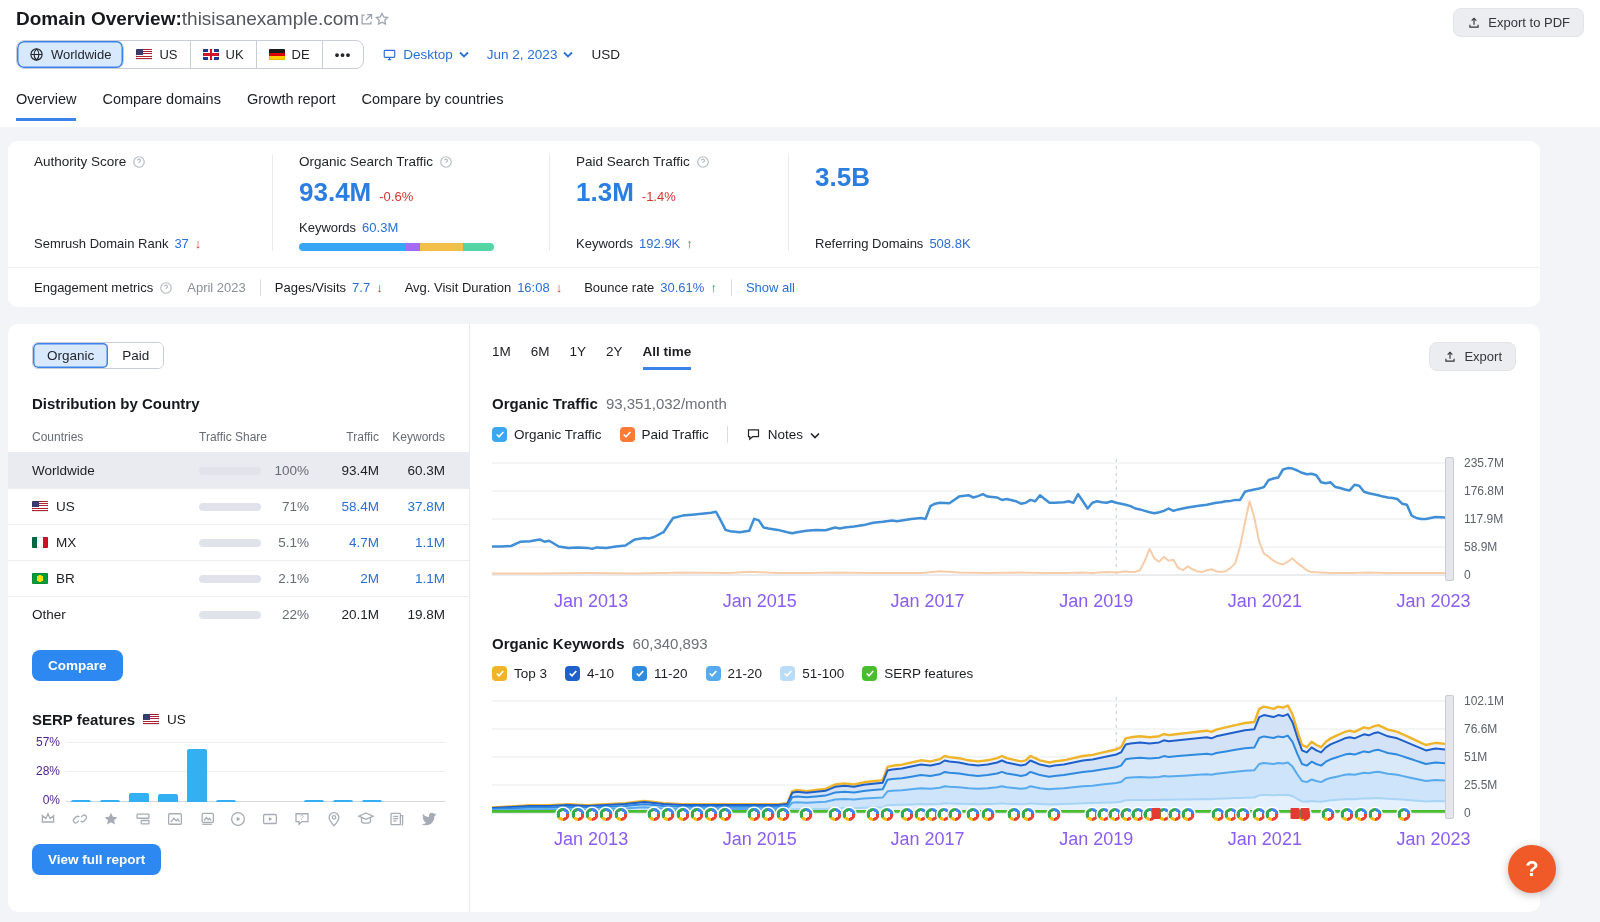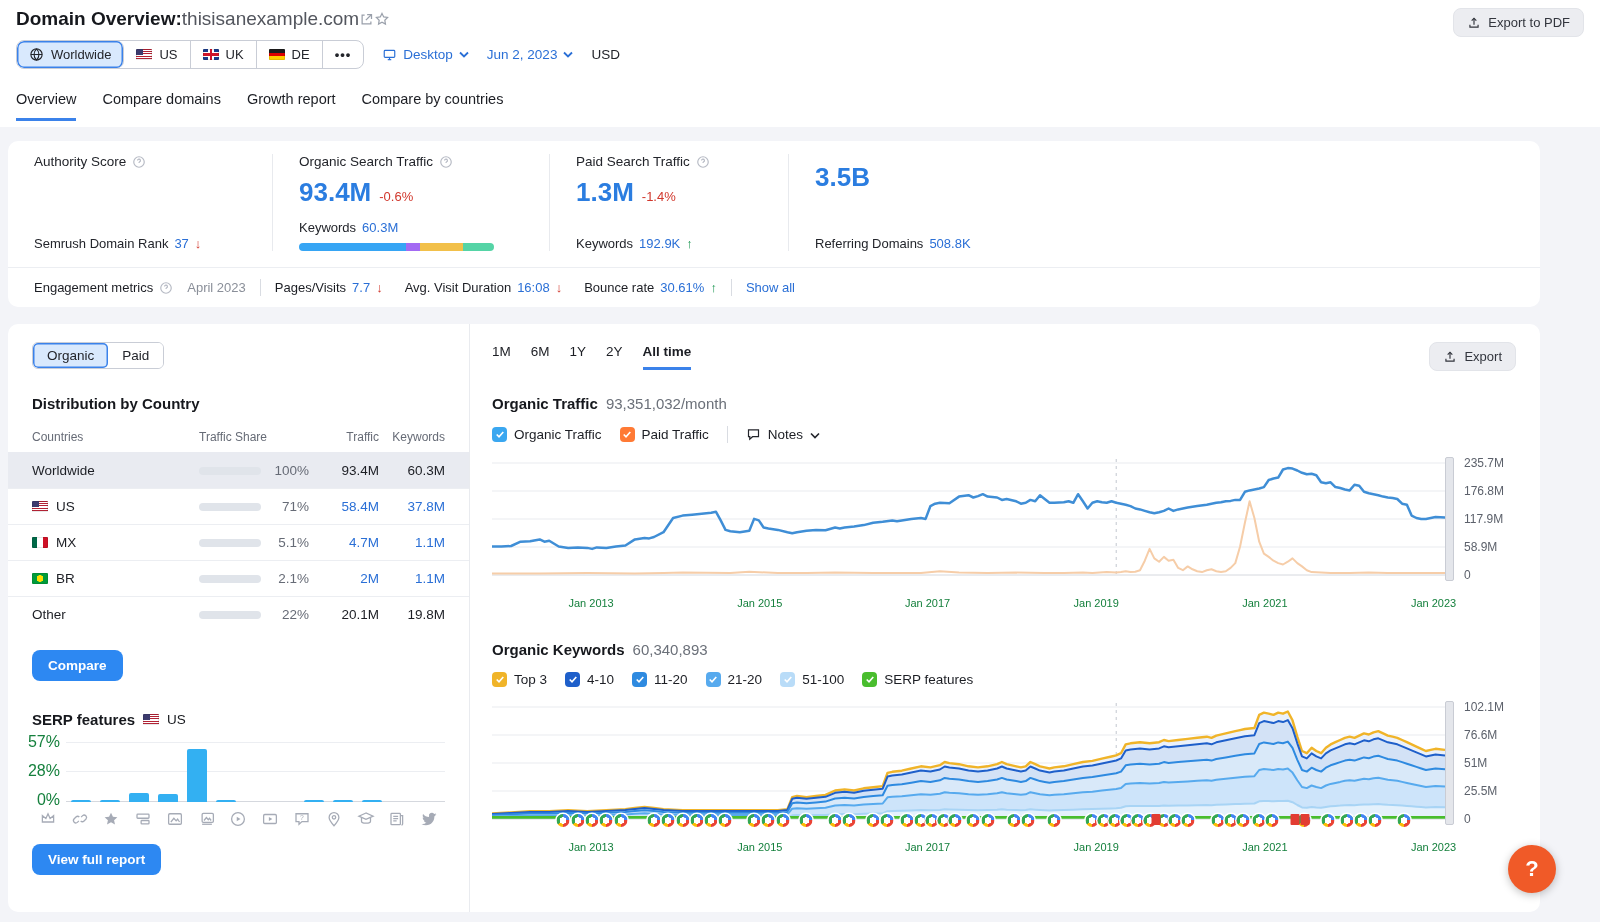--- a/index.html
+++ b/index.html
@@ -58,21 +58,21 @@
   .c-country{flex:1;display:flex;align-items:center;gap:8px}
   .c-share{width:116px;display:flex;align-items:center;gap:10px}
   .c-traffic{width:64px;text-align:right}
   .c-kw{width:66px;text-align:right}
   .sharebar{width:62px;height:8px;background:#e0e4ea;border-radius:4px;overflow:hidden}
   .sharefill{height:100%;background:#36a7f3;border-radius:4px}
   .sharepct{width:38px;text-align:right;color:#666b76}
   .btn-blue{background:#2d88f2;color:#fff;font-weight:bold;font-size:13.5px;border:none;border-radius:8px;padding:8px 16px;cursor:pointer}
   .serp-chart{margin:6px 24px 0 24px}
   .serp-plot{display:flex}
-  .serp-ylab{width:34px;position:relative;height:62px;font-size:16px;color:#15803d}
+  .serp-ylab{width:34px;position:relative;height:62px;font-size:12px;color:#4c1d95}
   .serp-ylab span{position:absolute;right:6px;transform:translateY(-50%)}
   .serp-area{flex:1;position:relative;height:62px}
   .serp-grid{position:absolute;left:0;right:0;height:1px;background:#eceef2}
   .serp-base{position:absolute;left:0;right:0;bottom:0;height:1px;background:#d5d8de}
   .serp-bars{position:absolute;inset:0;display:flex}
   .serp-cell{flex:1;display:flex;align-items:flex-end;justify-content:center}
   .serp-bar{width:20px;background:#33b0f2;border-radius:2px 2px 0 0}
   .serp-icons{display:flex;margin-top:8px}
   .serp-ic{flex:1;display:flex;justify-content:center;color:#a6abb6}
   .right{flex:1;padding:18px 24px 0 22px;box-sizing:border-box;min-width:0}
@@ -84,21 +84,21 @@
   .chart-head{display:flex;align-items:baseline;gap:8px;margin-top:24px}
   .chart-title{font-size:15px;font-weight:bold;color:#16181d}
   .chart-val{font-size:15px;color:#6b7079}
   .legend{display:flex;align-items:center;gap:18px;margin-top:14px;font-size:13.5px}
   .leg-item{display:flex;align-items:center;gap:7px;cursor:pointer}
   .cbx{width:15px;height:15px;border-radius:4px;display:flex;align-items:center;justify-content:center}
   .notes{display:flex;align-items:center;gap:7px;cursor:pointer}
   .chart-row{display:flex;margin-top:14px}
   .chart-main{flex:1;min-width:0}
   .chart-plot{position:relative;height:124px}
-  .chart-xlabels{position:relative;height:22px;font-size:11px;color:#15803d;margin-top:12px}
+  .chart-xlabels{position:relative;height:22px;font-size:18px;color:#8b5cf6;margin-top:6px}
   .chart-xlabels span{position:absolute;transform:translateX(-50%);white-space:nowrap;top:4px}
   .chart-scroll{width:9px;height:124px;background:#e4e6eb;border:1px solid #c9ccd4;box-sizing:border-box;border-radius:2px;flex:none;cursor:pointer}
   .chart-ylabels{width:62px;position:relative;height:124px;flex:none;font-size:12px;color:#5c616b}
   .chart-ylabels span{position:absolute;left:10px;transform:translateY(-50%)}
   .gmark{position:absolute;bottom:-2px;width:13px;height:13px;border-radius:50%;transform:translateX(-50%);background:radial-gradient(circle,#fff 0 3.2px,transparent 3.4px),conic-gradient(#4285f4 0 25%,#ea4335 25% 50%,#fbbc05 50% 65%,#34a853 65% 100%);box-shadow:0 0 0 1.5px #fff;cursor:pointer}
   .fmark{position:absolute;bottom:0;width:9px;height:11px;transform:translateX(-50%);background:#e23c32;border-radius:1px;cursor:pointer}
   .help-fab{position:absolute;left:1508px;top:845px;width:48px;height:48px;border-radius:50%;background:#f05a28;color:#fff;font-size:22px;font-weight:bold;display:flex;align-items:center;justify-content:center;box-shadow:0 2px 8px rgba(0,0,0,.25);cursor:pointer}
   svg.ic{display:block}
 </style>
 </head>

